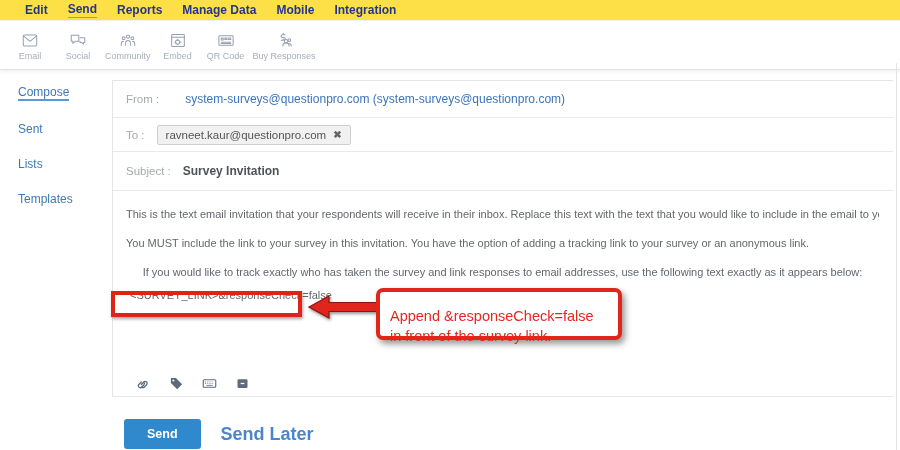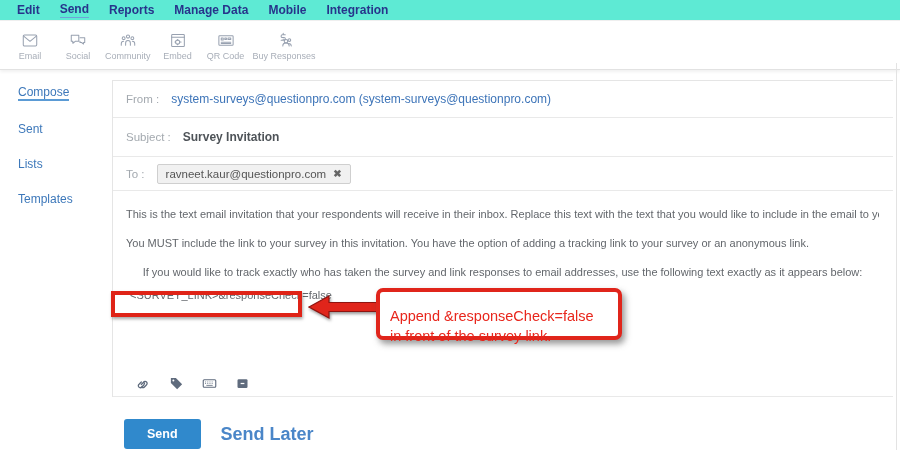--- a/index.html
+++ b/index.html
@@ -4,22 +4,22 @@
 <style>
   * { margin:0; padding:0; box-sizing:border-box; }
   html,body { background:#fff; }
   .page {
     position:relative; width:900px; height:450px; background:#fff;
     font-family:"Liberation Sans", sans-serif; overflow:hidden;
   }
   
   .nav {
     position:absolute; top:0; left:0; right:0; height:21px;
-    display:flex; align-items:center; padding-left:17px;
-    background:#5eead4; border-bottom:1px solid #efefef;
+    display:flex; align-items:center; padding-left:25px;
+    background:#fde047; border-bottom:1px solid #efefef;
   }
   .nav-item {
     font-size:12px; font-weight:700; color:#27348b; margin-right:20px;
     cursor:pointer; white-space:nowrap;
   }
   .nav-item.active { border-bottom:1px solid #6fa3d9; padding-bottom:1px; }
   
   .toolbar {
     position:absolute; top:22px; left:0; right:0; height:48px;
     display:flex; align-items:center; padding-left:6px; background:#fff;
@@ -34,21 +34,21 @@
   
   .sidebar { position:absolute; top:63px; left:0; width:112px; padding:22px 0 0 18px; }
   .side-item { font-size:12px; color:#3d78ba; margin-bottom:21px; cursor:pointer; }
   .side-item.active span { display:inline-block; border-bottom:2px solid #5b9bd5; }
   
   .panel {
     position:absolute; left:112px; top:80px; width:781px; background:#fff;
     border-left:1px solid #e5e5e5; border-top:1px solid #e5e5e5; overflow:hidden;
   }
   .row { display:flex; align-items:center; padding-left:13px; border-bottom:1px solid #e9e9e9; }
-  .row-from { height:37px; }
+  .row-from { height:37px;gap:14px; }
   .row-to { height:34px; }
   .row-subject { height:39px; }
   .flabel { font-size:11.5px; color:#a3a9af; margin-right:12px; white-space:nowrap; }
   .from-value { font-size:12px; color:#3d74b8; white-space:nowrap; cursor:pointer; }
   .chip {
     display:inline-flex; align-items:center; gap:7px; background:#f1f1f1;
     border:1px solid #cfcfcf; border-radius:2px; padding:3px 8px;
     font-size:11.5px; color:#555; cursor:pointer;
   }
   .chip-x { font-size:10px; font-weight:700; color:#666; cursor:pointer; }
@@ -162,30 +162,30 @@
     <div class="side-item"><span>Sent</span></div>
     <div class="side-item"><span>Lists</span></div>
     <div class="side-item"><span>Templates</span></div>
   </div>
 
   <div class="panel">
     <div class="row row-from">
       <span class="flabel">From :</span>
       <span class="from-value">system-surveys@questionpro.com (system-surveys@questionpro.com)</span>
     </div>
-    <div class="row row-subject">
-      <span class="flabel">Subject :</span>
-      <span class="subject-value">Survey Invitation</span>
-    </div>
     <div class="row row-to">
       <span class="flabel">To :</span>
       <span class="chip">
         <span>ravneet.kaur@questionpro.com</span>
         <span class="chip-x">✖</span>
       </span>
+    </div>
+    <div class="row row-subject">
+      <span class="flabel">Subject :</span>
+      <span class="subject-value">Survey Invitation</span>
     </div>
     <div class="body-editor">
       <p>This is the text email invitation that your respondents will receive in their inbox. Replace this text with the text that you would like to include in the email to your respondents.</p>
       <p>You MUST include the link to your survey in this invitation.  You have the option of adding a tracking link to your survey or an anonymous link.</p>
       <p style="margin-bottom:0;text-align:center;">If you would like to track exactly who has taken the survey and link responses to email addresses, use the following text exactly as it appears below:</p>
       <div class="survey-line">&lt;SURVEY_LINK&gt;&amp;responseCheck=false</div>
     </div>
     <div class="icons-row">
       <span class="fi">
         <svg viewBox="0 0 24 24" fill="none" stroke="#5f6b7d" stroke-width="2.1" stroke-linecap="round">

